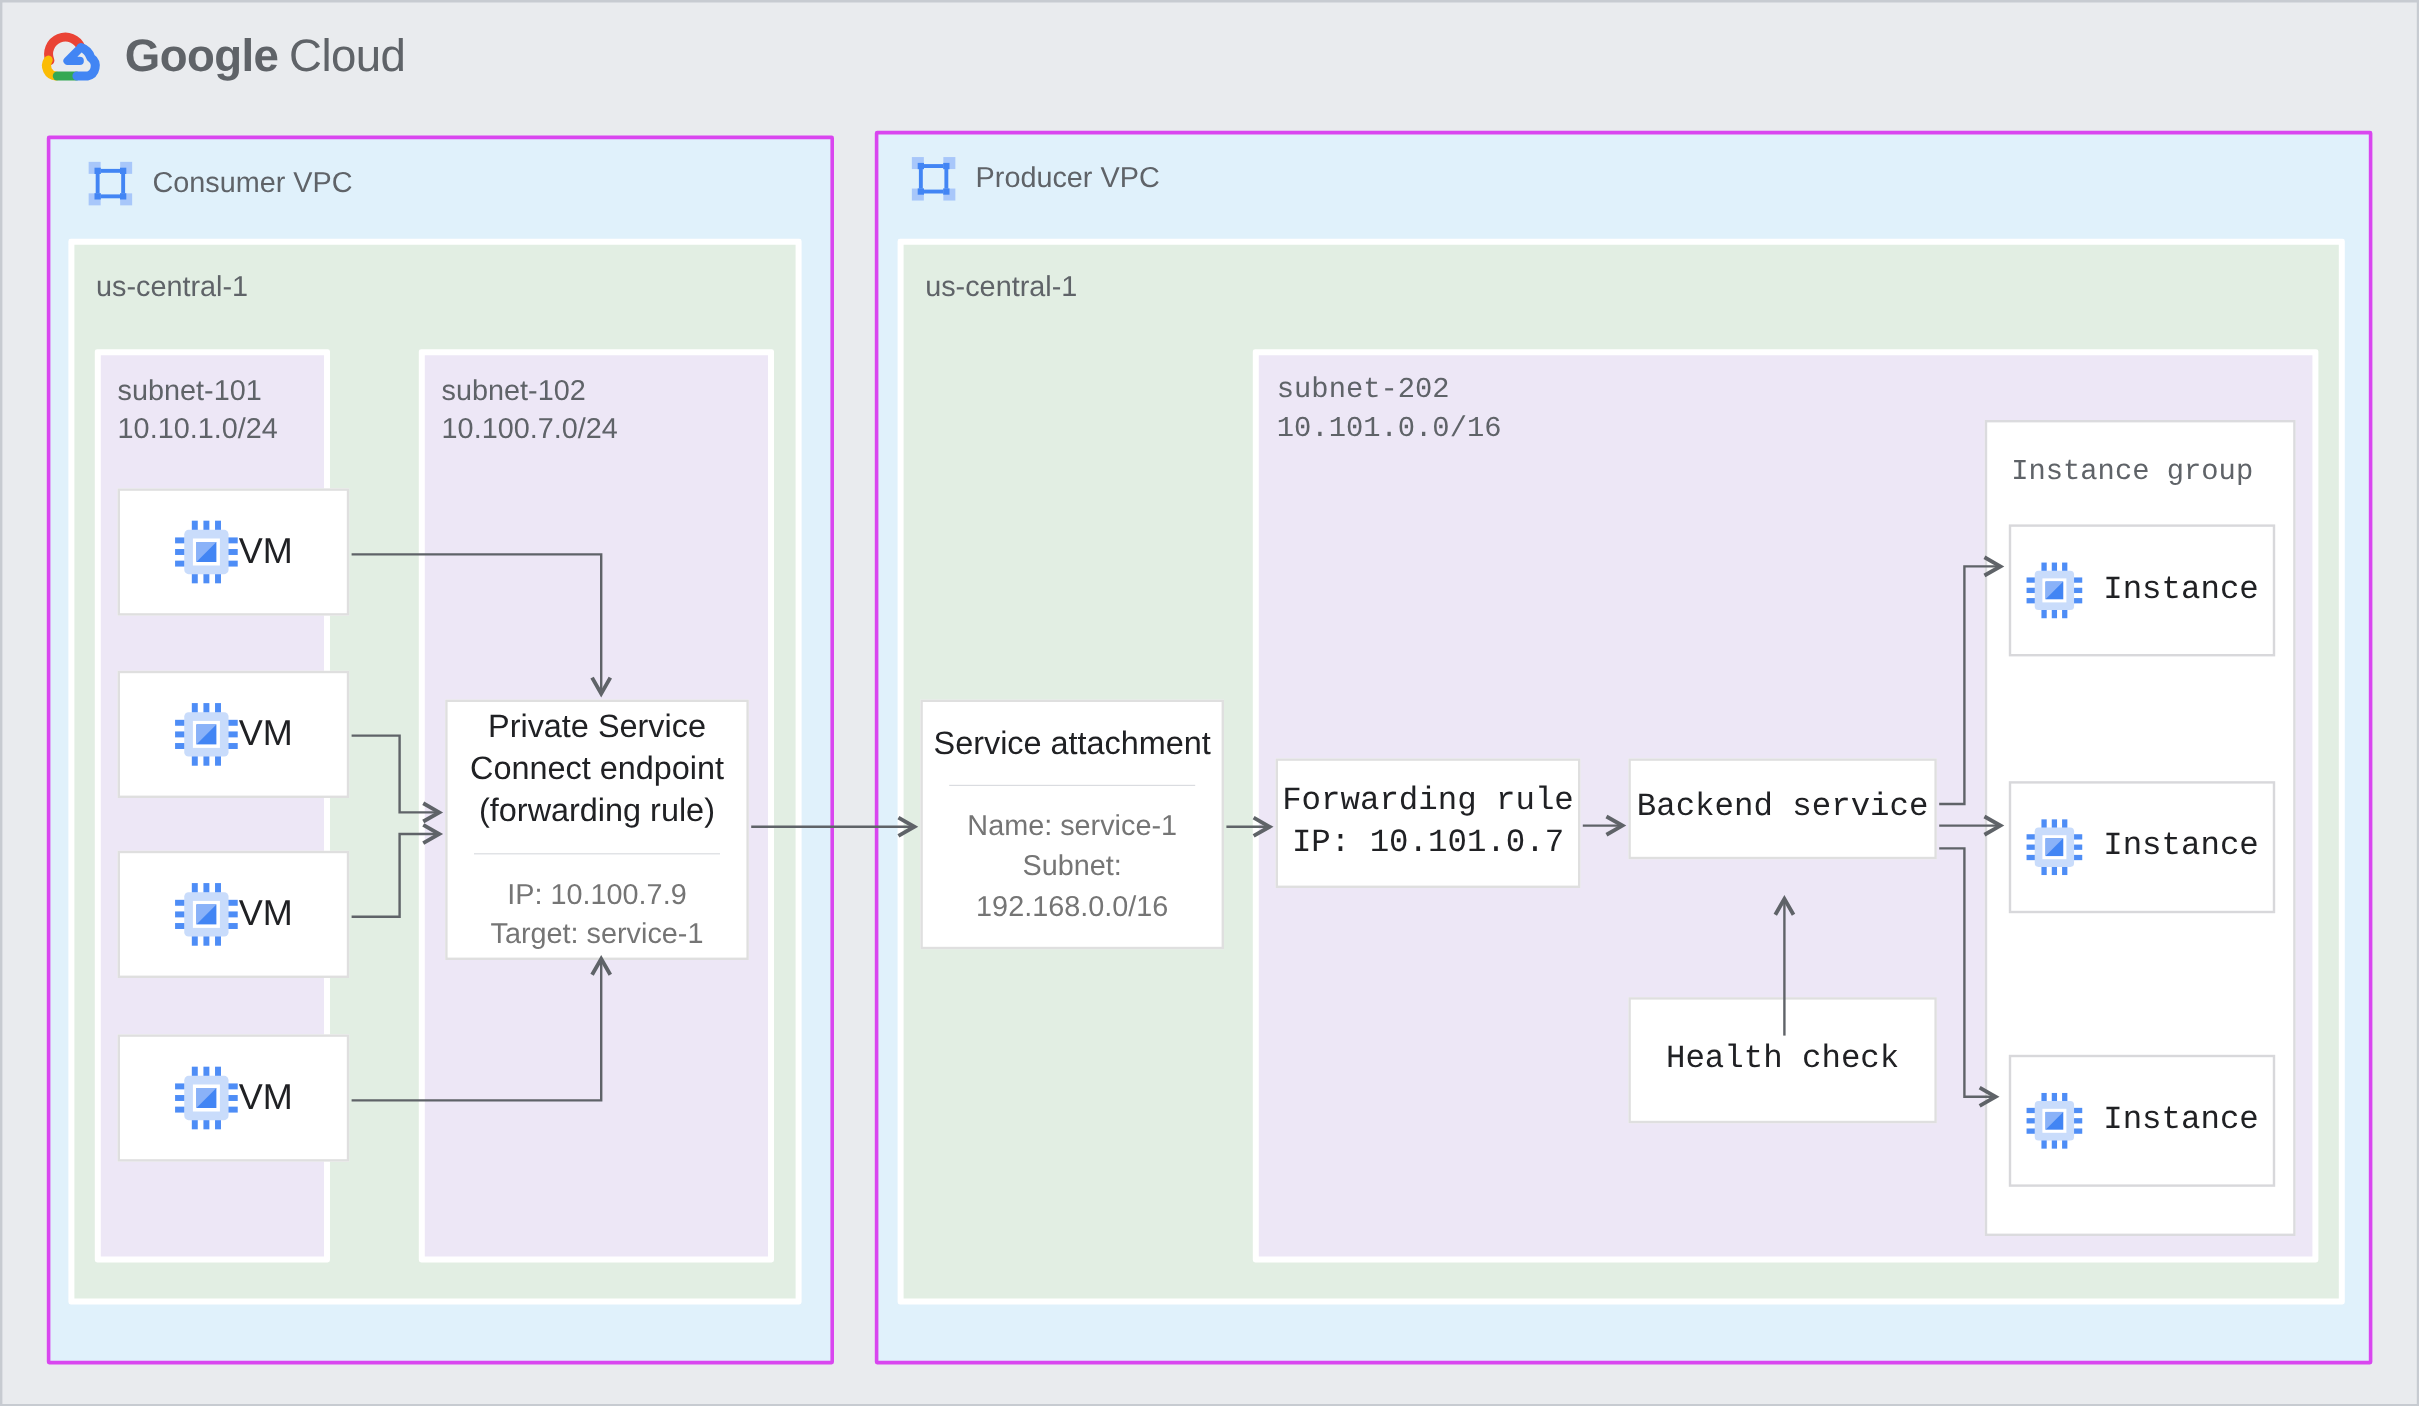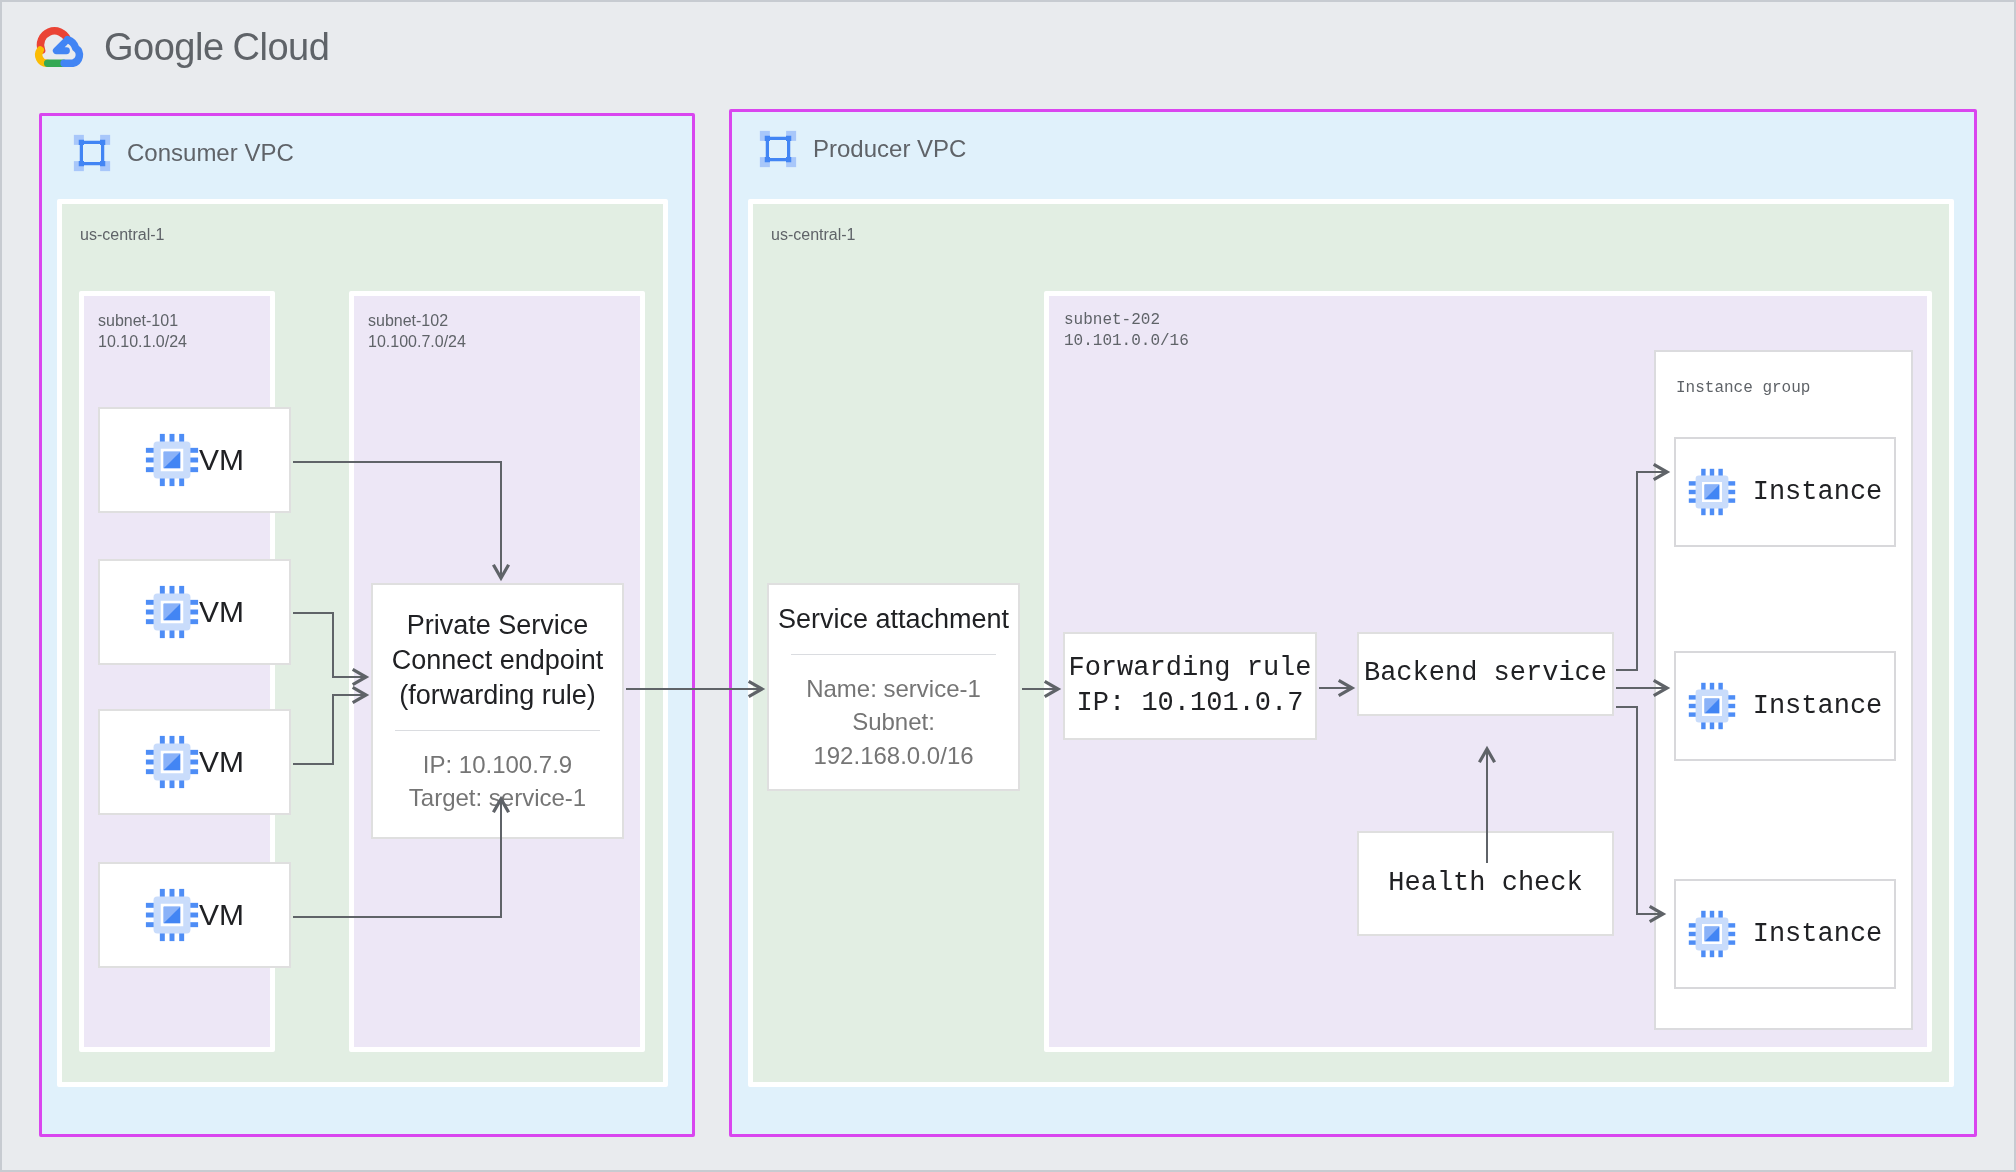--- a/index.html
+++ b/index.html
@@ -7,28 +7,28 @@
     position:relative;width:2016px;height:1172px;overflow:hidden;
     background:var(--page-bg,#E9EBEE);
     box-shadow:inset 0 0 0 2px var(--frame,#C7CBD1);
     font-family:"Liberation Sans","DejaVu Sans",sans-serif;
     -webkit-font-smoothing:antialiased;
   }
   .abs{position:absolute;}
   
   .logo{display:flex;align-items:center;gap:14px;}
   .logo-text{font-size:38px;color:var(--text-gray,#5F6368);letter-spacing:-0.5px;}
-  .logo-text .g{font-weight:400;margin-right:9px;}
+  .logo-text .g{font-weight:700;margin-right:9px;}
   .logo-text .c{font-weight:400;}
   
   .vpc{background:var(--vpc-fill,#E0F1FB);border:3px solid #d946ef;border-radius:2px;box-sizing:border-box;}
   .region{background:var(--region-fill,#E2EEE3);border:5px solid #fff;border-radius:2px;box-sizing:border-box;}
   .subnet{background:var(--subnet-fill,#EDE7F6);border:5px solid #fff;border-radius:2px;box-sizing:border-box;}
   .zone-label{display:flex;align-items:center;gap:15px;font-size:24px;color:var(--text-gray,#5F6368);}
-  .plain-label{font-size:16px;color:var(--text-gray,#5F6368);line-height:1.32;}
+  .plain-label{font-size:24px;color:var(--text-gray,#5F6368);line-height:1.32;}
   
   .card{background:#fff;border:2px solid var(--card-border,#DFDFDF);box-sizing:border-box;
         display:flex;align-items:center;justify-content:center;}
   .card.col{flex-direction:column;}
   .card-title{font-size:27px;color:var(--text-dark,#202124);text-align:center;line-height:1.3;}
   .card-sub{font-size:24px;color:var(--text-soft,#757575);text-align:center;line-height:1.38;}
   .divider{height:1px;background:var(--divider,#DADCE0);width:82%;margin:17px 0;}
   .res-row{display:flex;align-items:center;justify-content:center;}
   .res-label{font-size:30px;color:var(--text-dark,#202124);}
   .inst-label{font-size:27px;color:var(--text-dark,#202124);}
@@ -189,21 +189,21 @@
           <span class="res-label">VM</span>
         </div>
       </div>
 
       <div class="abs subnet" style="left:287px;top:87px;width:296px;height:761px;">
         <div class="abs plain-label" style="left:14px;top:14px;">
           <div>subnet-102</div>
           <div>10.100.7.0/24</div>
         </div>
 
-        <div class="abs card col" style="left:17px;top:287px;width:253px;height:256px;">
+        <div class="abs card col" style="left:17px;top:287px;width:253px;height:217px;">
           <div class="card-title" style="width:222px;">Private Service Connect endpoint (forwarding rule)</div>
           <div class="divider"></div>
           <div class="card-sub">IP: 10.100.7.9</div>
           <div class="card-sub">Target: service-1</div>
         </div>
       </div>
     </div>
   </div>
 
   <div class="abs vpc" style="left:729px;top:109px;width:1248px;height:1028px;">

